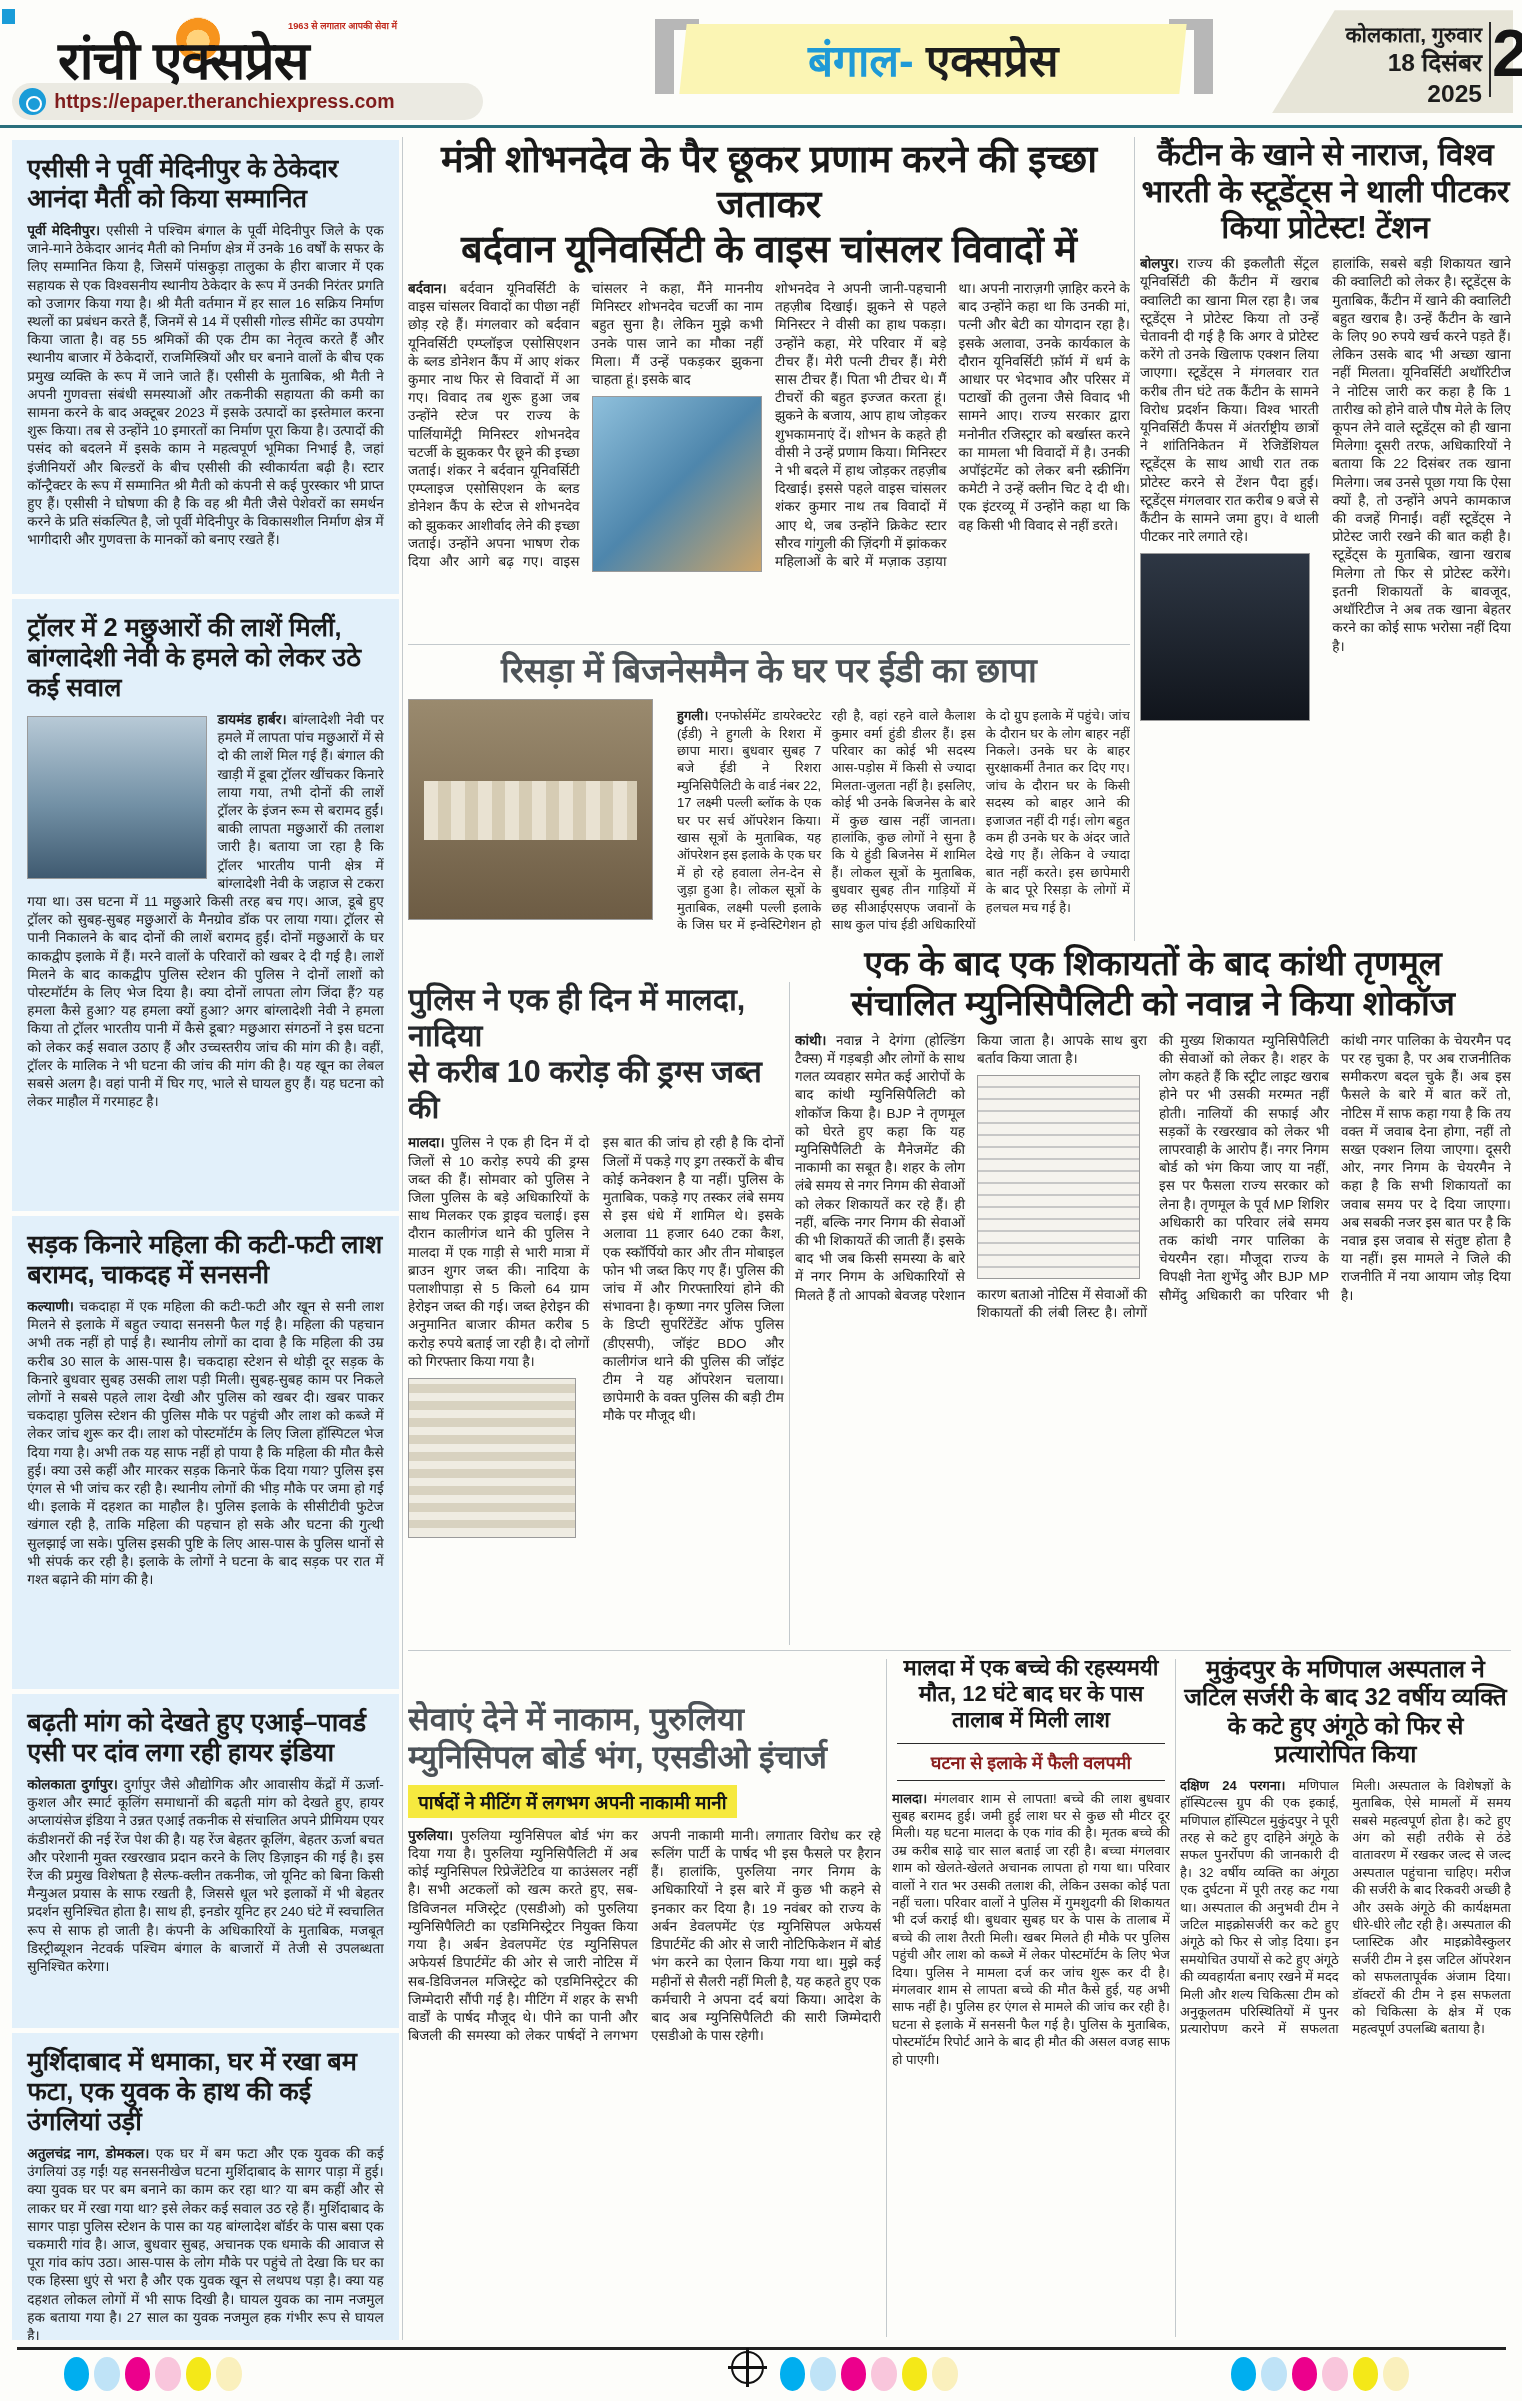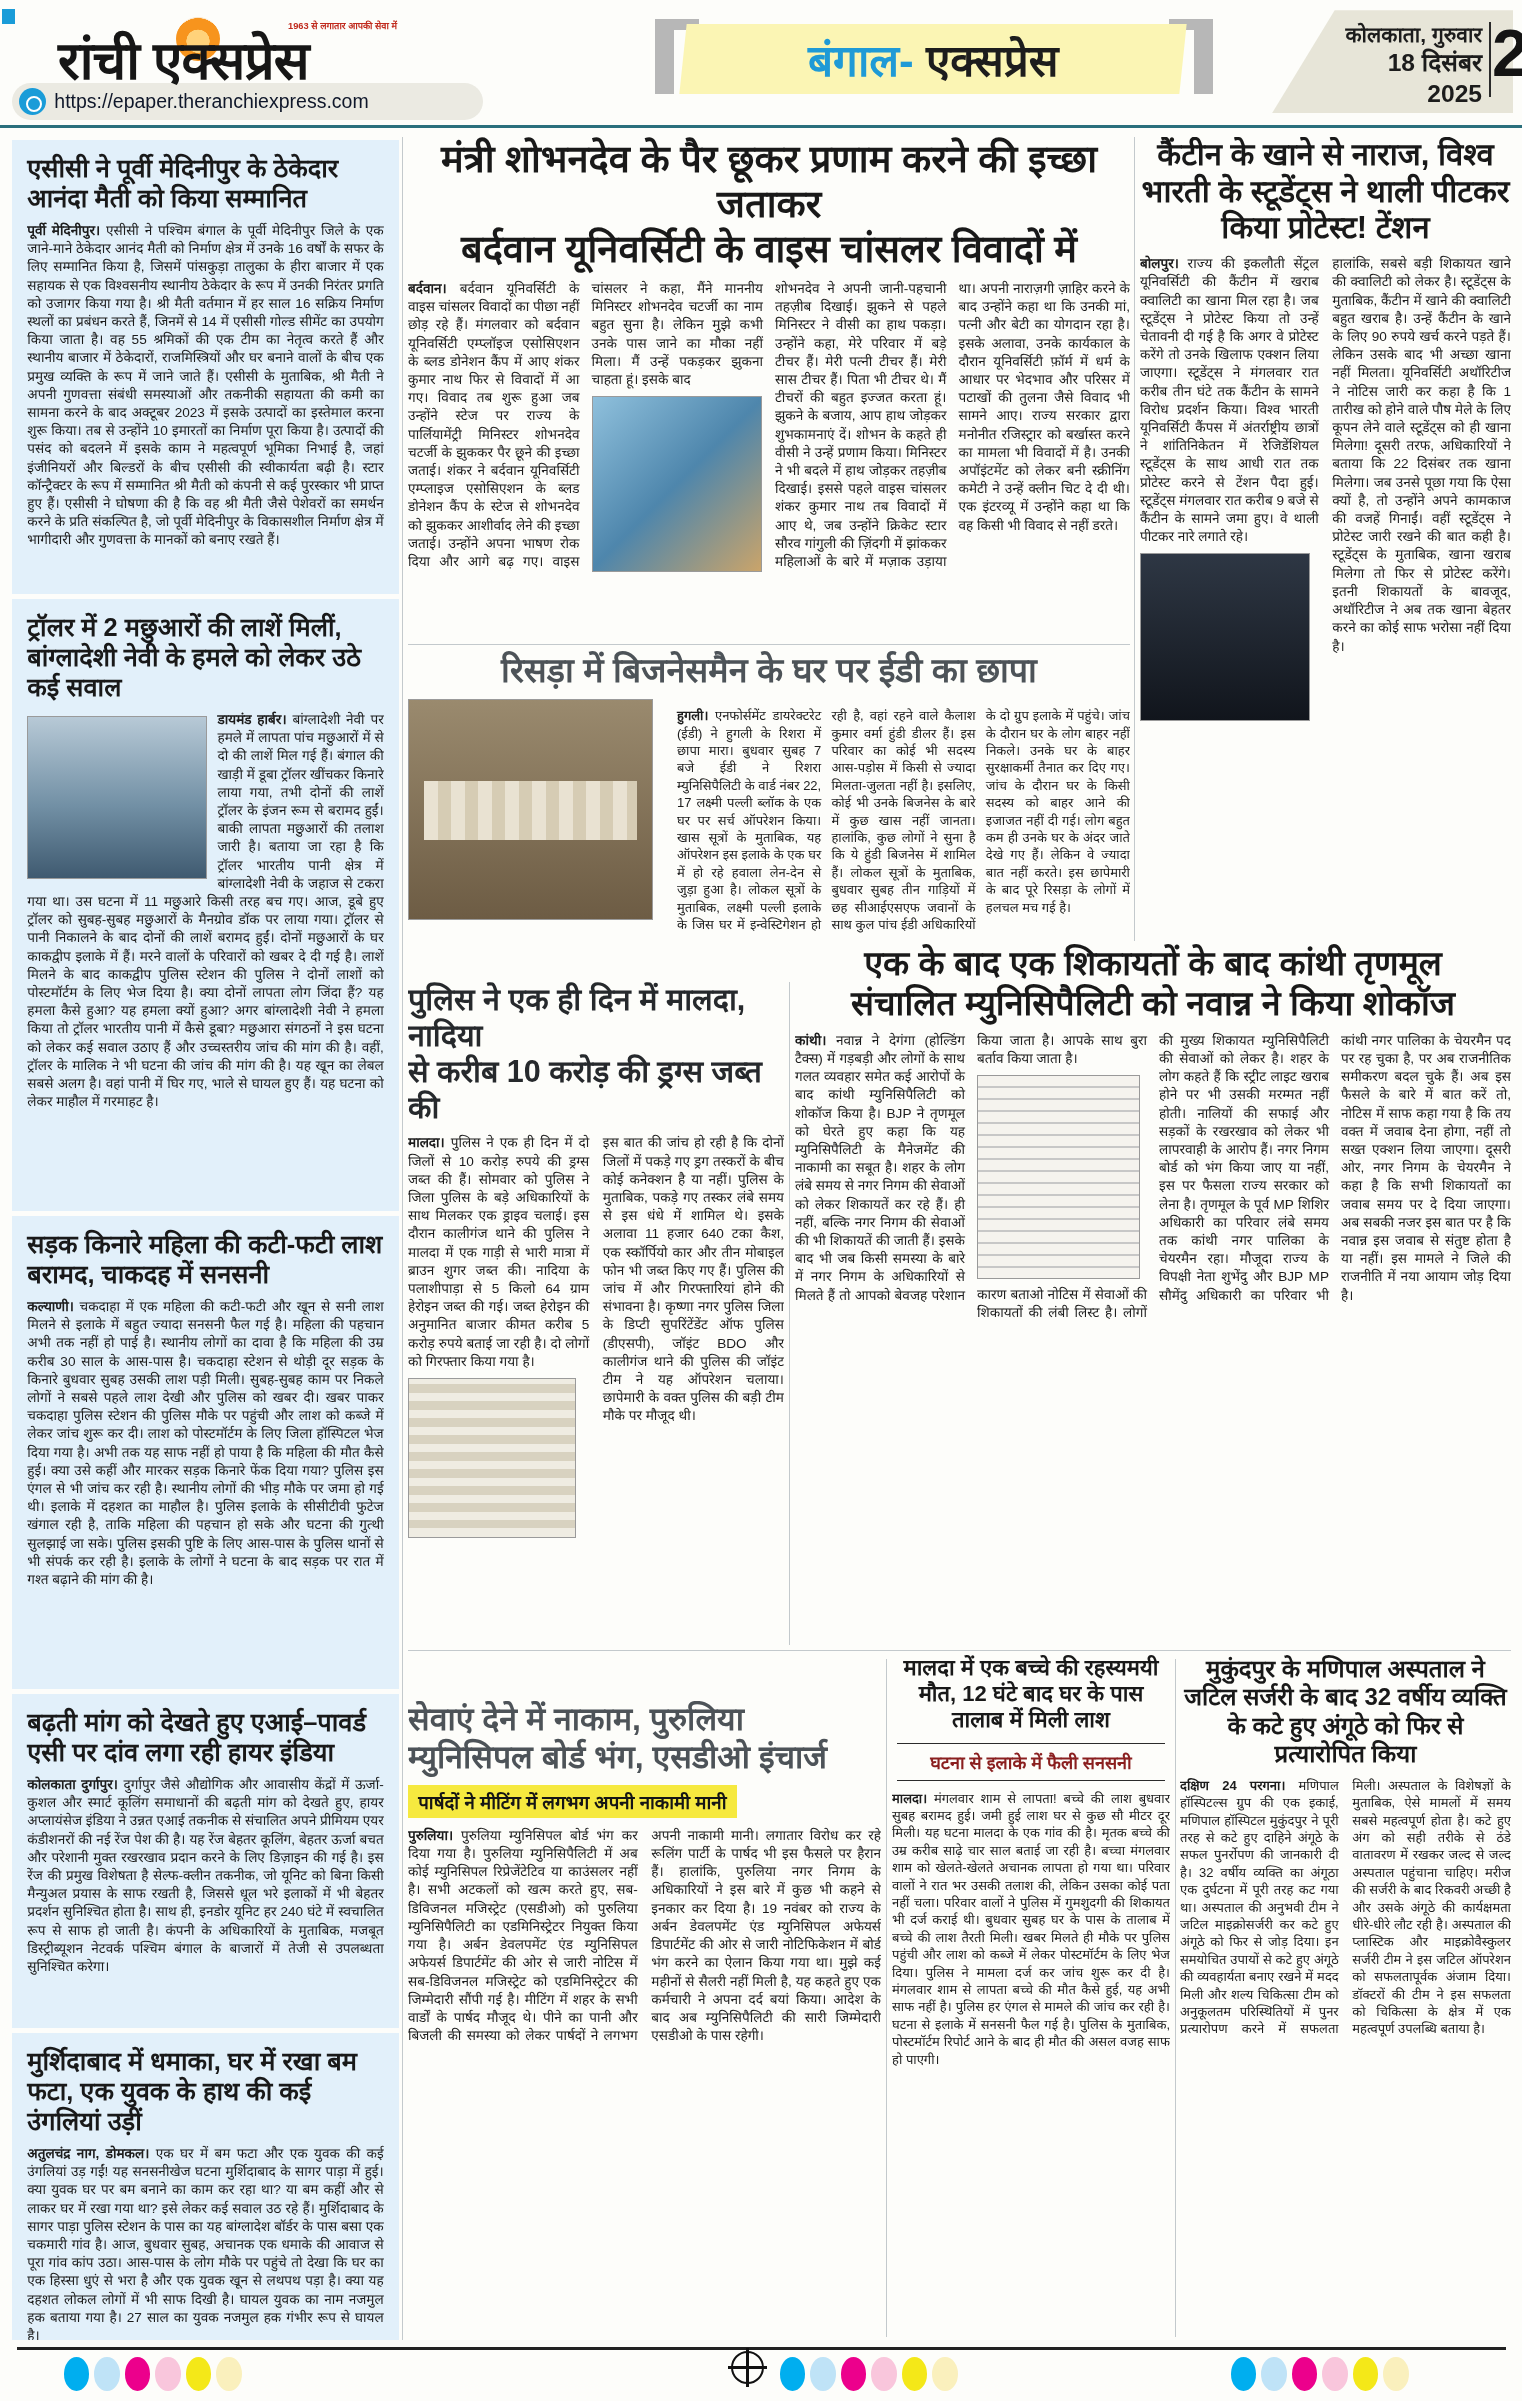--- a/index.html
+++ b/index.html
@@ -9,21 +9,21 @@
   
   #print-mark-blue{left:1.7px;top:8.5px;width:13.6px;height:15.3px;background:#1a9cd8;}
   #logo-sun{left:176px;top:17px;width:44px;height:44px;border-radius:50%;
     background:radial-gradient(circle at 50% 55%,#ffd27a 0 35%,#f7941d 36% 70%,rgba(247,148,29,.25) 71% 100%);}
   #logo-text{left:58px;top:22px;font-size:53px;font-weight:800;color:#161616;letter-spacing:-0.8px;z-index:2;}
   #logo-tagline{left:288px;top:18.7px;font-size:9.3px;color:#c02b1e;font-weight:700;z-index:3;}
   #url-pill{left:12px;top:83px;width:471px;height:37px;background:#ebeae2;border-radius:20.4px;
     display:flex;align-items:center;gap:8.5px;padding:0 6.8px;box-sizing:border-box;}
   #url-icon{width:27px;height:27px;border-radius:50%;background:#1a9cd8;position:relative;flex:0 0 27px;}
   #url-icon::after{content:"";position:absolute;left:7.6px;top:7.6px;width:12px;height:12px;border:2.5px solid #fff;border-radius:50%;}
-  #url-text{font-size:19.5px;font-weight:400;color:#0f172a;}
+  #url-text{font-size:19.5px;font-weight:700;color:#7f1d1d;}
   .bracket{width:18.7px;height:75px;background:#b7b7b7;top:18.7px;}
   .bracket::after{content:"";position:absolute;top:0;width:25.4px;height:11px;background:#b7b7b7;}
   #bracket-l{left:655px;} #bracket-l::after{left:18.7px;}
   #bracket-r{left:1194px;} #bracket-r::after{right:18.7px;}
   #edition-panel{left:1272px;top:10.2px;width:241px;height:103px;background:#e7e5d8;
     clip-path:polygon(26% 0,100% 0,100% 100%,0 100%);}
   #section-band{left:683px;top:24px;width:500px;height:70px;background:#fbf5b4;
     display:flex;align-items:center;justify-content:center;transform:skewX(-6deg);}
   #section-title{font-size:44px;font-weight:800;transform:skewX(6deg);white-space:nowrap;}
   #section-title .blue{color:#1f9ad6;} #section-title .dark{color:#1d1d1d;}
@@ -230,21 +230,21 @@
     <div>म्युनिसिपल बोर्ड भंग, एसडीओ इंचार्ज</div>
   </div>
   <div id="purulia-sub">पार्षदों ने मीटिंग में लगभग अपनी नाकामी मानी</div>
   <div class="bodytext cols2" id="purulia-body">
     <b>पुरुलिया।</b> <span>पुरुलिया म्युनिसिपल बोर्ड भंग कर दिया गया है। पुरुलिया म्युनिसिपैलिटी में अब कोई म्युनिसिपल रिप्रेजेंटेटिव या काउंसलर नहीं है। सभी अटकलों को खत्म करते हुए, सब-डिविजनल मजिस्ट्रेट (एसडीओ) को पुरुलिया म्युनिसिपैलिटी का एडमिनिस्ट्रेटर नियुक्त किया गया है। अर्बन डेवलपमेंट एंड म्युनिसिपल अफेयर्स डिपार्टमेंट की ओर से जारी नोटिस में सब-डिविजनल मजिस्ट्रेट को एडमिनिस्ट्रेटर की जिम्मेदारी सौंपी गई है। मीटिंग में शहर के सभी वार्डों के पार्षद मौजूद थे। पीने का पानी और बिजली की समस्या को लेकर पार्षदों ने लगभग अपनी नाकामी मानी। लगातार विरोध कर रहे रूलिंग पार्टी के पार्षद भी इस फैसले पर हैरान हैं। हालांकि, पुरुलिया नगर निगम के अधिकारियों ने इस बारे में कुछ भी कहने से इनकार कर दिया है। 19 नवंबर को राज्य के अर्बन डेवलपमेंट एंड म्युनिसिपल अफेयर्स डिपार्टमेंट की ओर से जारी नोटिफिकेशन में बोर्ड भंग करने का ऐलान किया गया था। मुझे कई महीनों से सैलरी नहीं मिली है, यह कहते हुए एक कर्मचारी ने अपना दर्द बयां किया। आदेश के बाद अब म्युनिसिपैलिटी की सारी जिम्मेदारी एसडीओ के पास रहेगी।</span>
   </div>
 </div>
 
 <div class="abs art" id="a-malda">
   <div class="head">मालदा में एक बच्चे की रहस्यमयी मौत, 12 घंटे बाद घर के पास तालाब में मिली लाश</div>
-  <div id="malda-sub">घटना से इलाके में फैली सनसनी</div>
+  <div id="malda-sub">घटना से इलाके में फैली वलपमी</div>
   <div class="bodytext" id="malda-body">
     <b>मालदा।</b> <span>मंगलवार शाम से लापता! बच्चे की लाश बुधवार सुबह बरामद हुई। जमी हुई लाश घर से कुछ सौ मीटर दूर मिली। यह घटना मालदा के एक गांव की है। मृतक बच्चे की उम्र करीब साढ़े चार साल बताई जा रही है। बच्चा मंगलवार शाम को खेलते-खेलते अचानक लापता हो गया था। परिवार वालों ने रात भर उसकी तलाश की, लेकिन उसका कोई पता नहीं चला। परिवार वालों ने पुलिस में गुमशुदगी की शिकायत भी दर्ज कराई थी। बुधवार सुबह घर के पास के तालाब में बच्चे की लाश तैरती मिली। खबर मिलते ही मौके पर पुलिस पहुंची और लाश को कब्जे में लेकर पोस्टमॉर्टम के लिए भेज दिया। पुलिस ने मामला दर्ज कर जांच शुरू कर दी है। मंगलवार शाम से लापता बच्चे की मौत कैसे हुई, यह अभी साफ नहीं है। पुलिस हर एंगल से मामले की जांच कर रही है। घटना से इलाके में सनसनी फैल गई है। पुलिस के मुताबिक, पोस्टमॉर्टम रिपोर्ट आने के बाद ही मौत की असल वजह साफ हो पाएगी।</span>
   </div>
 </div>
 
 <div class="abs art" id="a-mukund">
   <div class="head">मुकुंदपुर के मणिपाल अस्पताल ने जटिल सर्जरी के बाद 32 वर्षीय व्यक्ति के कटे हुए अंगूठे को फिर से प्रत्यारोपित किया</div>
   <div class="bodytext cols2" id="mukund-body">
     <b>दक्षिण 24 परगना।</b> <span>मणिपाल हॉस्पिटल्स ग्रुप की एक इकाई, मणिपाल हॉस्पिटल मुकुंदपुर ने पूरी तरह से कटे हुए दाहिने अंगूठे के सफल पुनर्रोपण की जानकारी दी है। 32 वर्षीय व्यक्ति का अंगूठा एक दुर्घटना में पूरी तरह कट गया था। अस्पताल की अनुभवी टीम ने जटिल माइक्रोसर्जरी कर कटे हुए अंगूठे को फिर से जोड़ दिया। इन समयोचित उपायों से कटे हुए अंगूठे की व्यवहार्यता बनाए रखने में मदद मिली और शल्य चिकित्सा टीम को अनुकूलतम परिस्थितियों में पुनर प्रत्यारोपण करने में सफलता मिली। अस्पताल के विशेषज्ञों के मुताबिक, ऐसे मामलों में समय सबसे महत्वपूर्ण होता है। कटे हुए अंग को सही तरीके से ठंडे वातावरण में रखकर जल्द से जल्द अस्पताल पहुंचाना चाहिए। मरीज की सर्जरी के बाद रिकवरी अच्छी है और उसके अंगूठे की कार्यक्षमता धीरे-धीरे लौट रही है। अस्पताल की प्लास्टिक और माइक्रोवैस्कुलर सर्जरी टीम ने इस जटिल ऑपरेशन को सफलतापूर्वक अंजाम दिया। डॉक्टरों की टीम ने इस सफलता को चिकित्सा के क्षेत्र में एक महत्वपूर्ण उपलब्धि बताया है।</span>
   </div>

